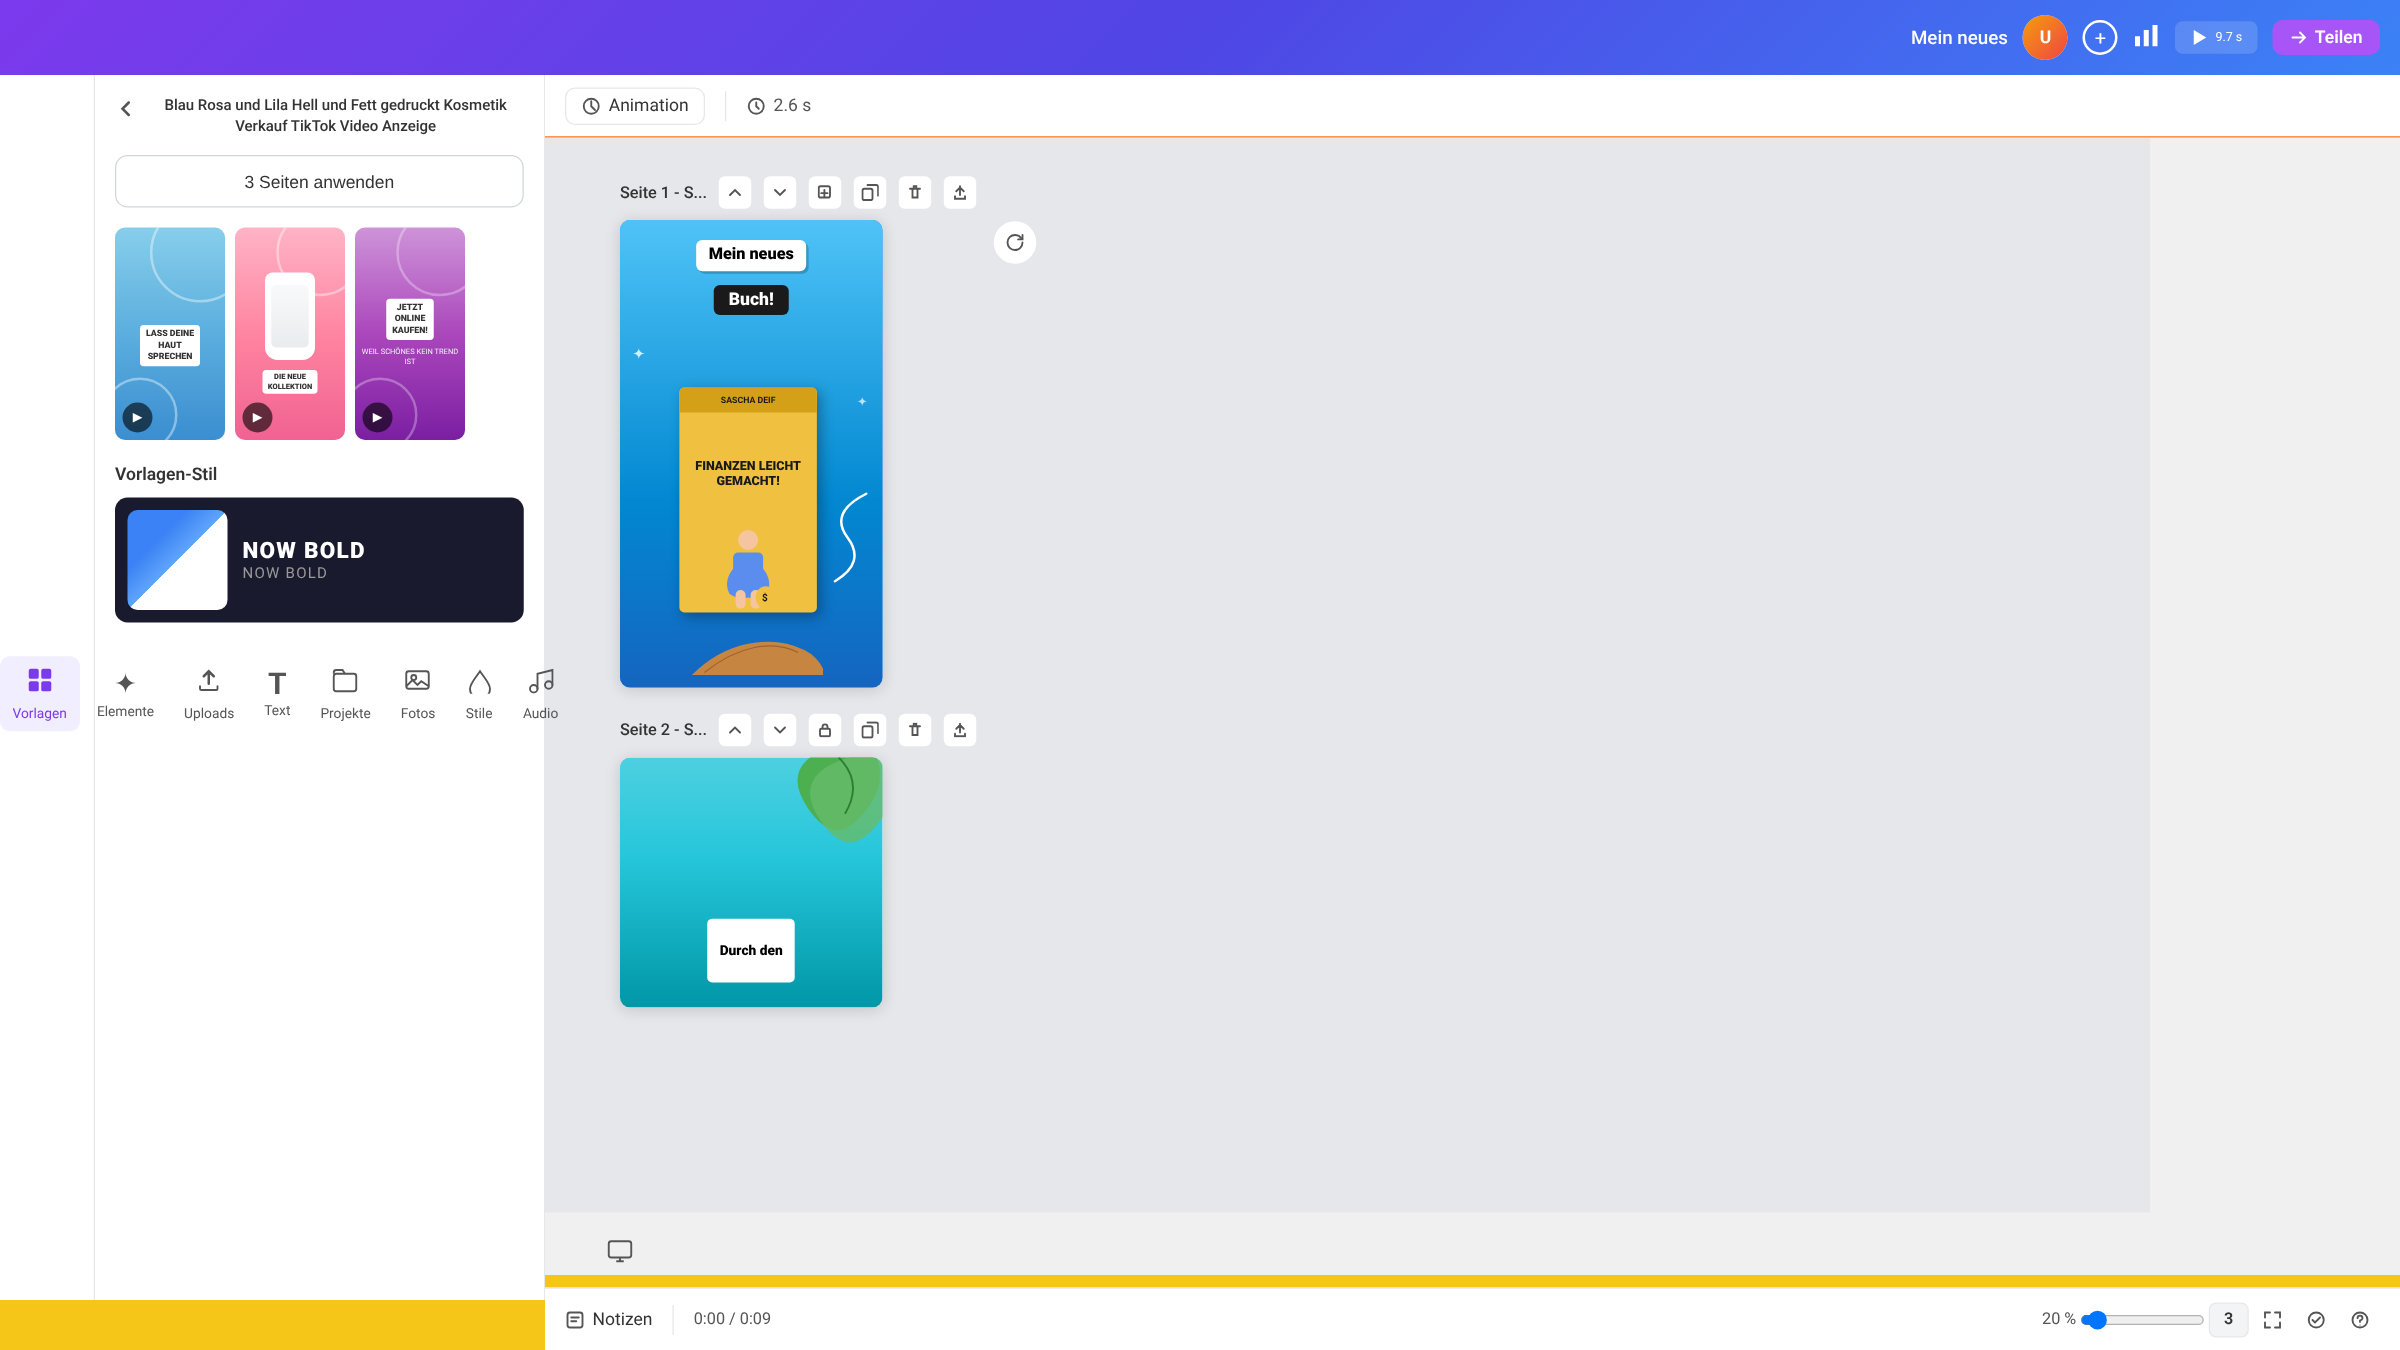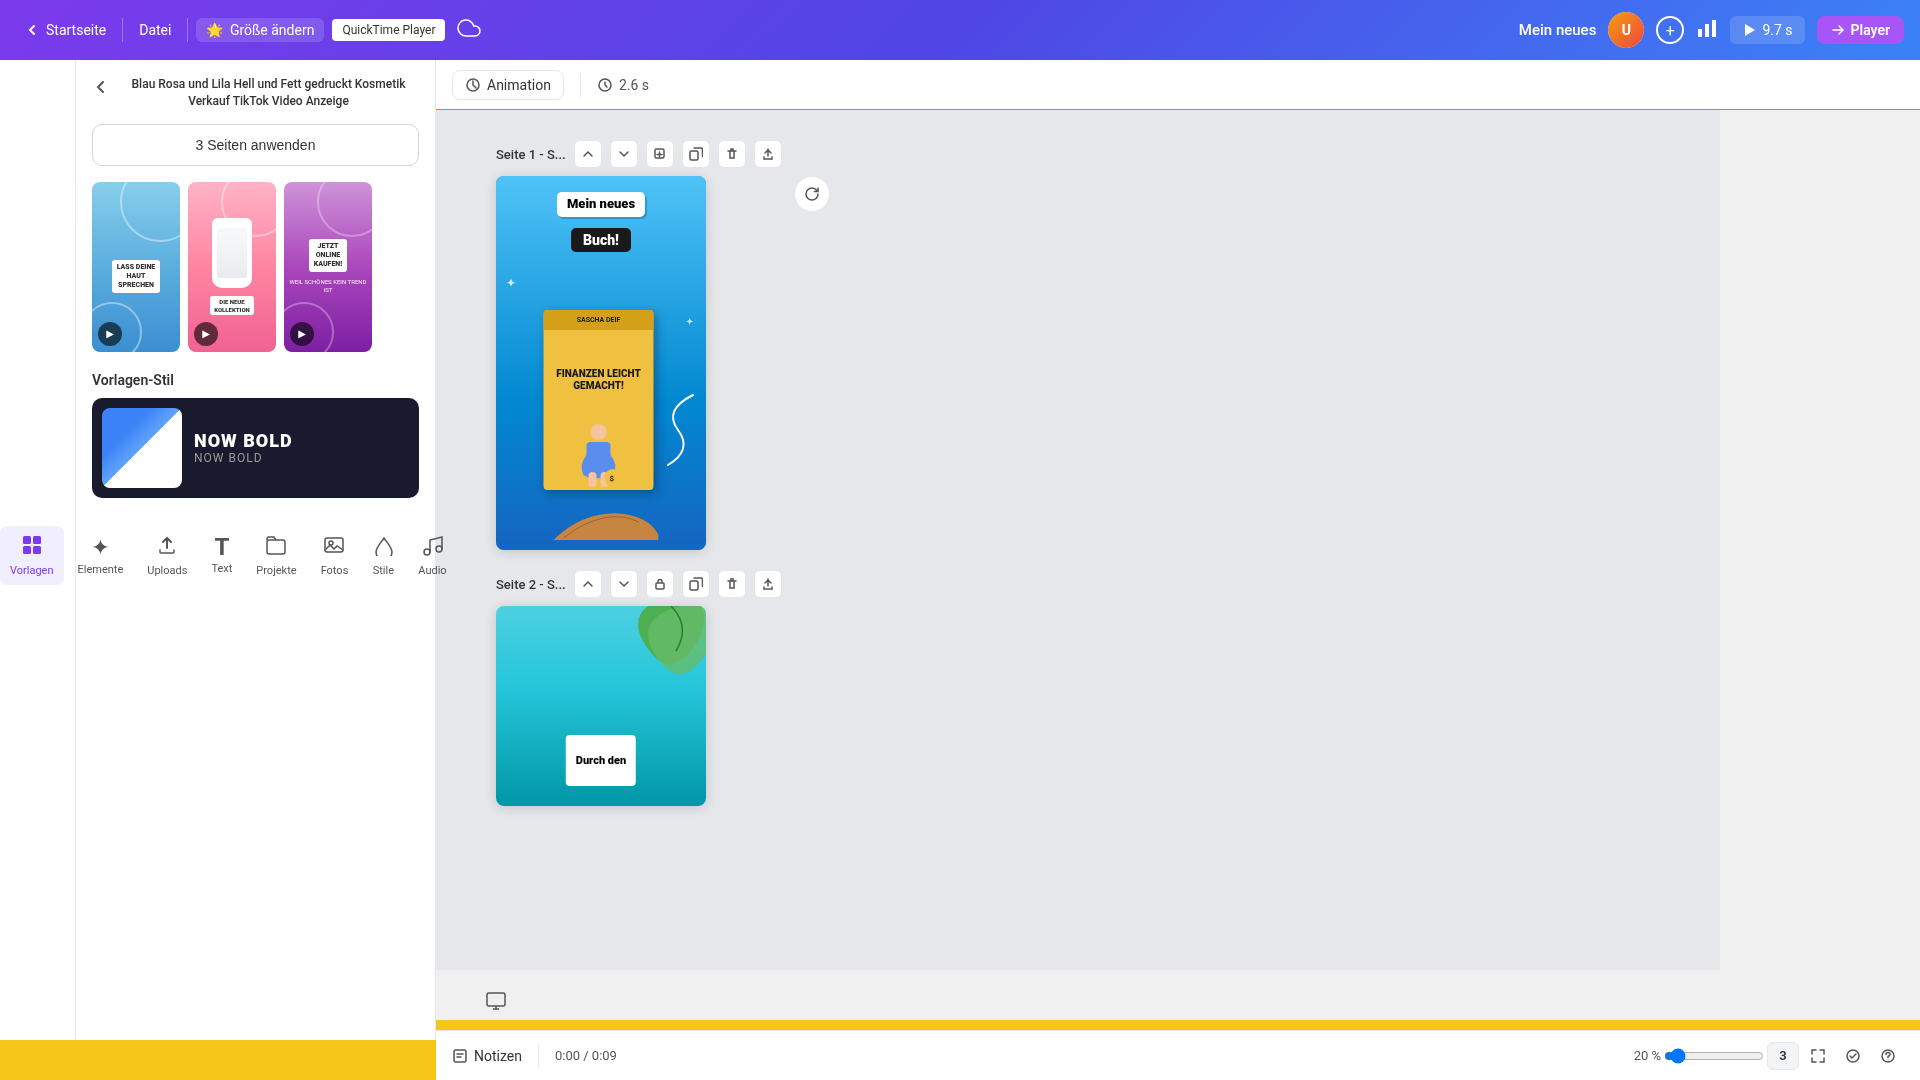--- a/index.html
+++ b/index.html
@@ -17,21 +17,21 @@
     .header-divider { width: 1px; height: 24px; background: rgba(255,255,255,0.3); }
     .header-btn { color: white; font-size: 14px; cursor: pointer; padding: 4px 8px; border-radius: 6px; }
     .header-size-btn { display: flex; align-items: center; gap: 6px; color: white; font-size: 14px; cursor: pointer; background: rgba(255,255,255,0.15); padding: 4px 10px; border-radius: 6px; }
     .quicktime-tooltip { background: white; color: #333; font-size: 12px; padding: 4px 10px; border-radius: 4px; }
     .cloud-btn { color: white; font-size: 20px; cursor: pointer; margin-left: 4px; }
     .header-right { margin-left: auto; display: flex; align-items: center; gap: 12px; }
     .header-title { color: white; font-size: 15px; font-weight: 500; }
     .avatar-btn { width: 36px; height: 36px; border-radius: 50%; background: #ccc; overflow: hidden; cursor: pointer; display: flex; align-items: center; justify-content: center; }
     .add-btn { width: 28px; height: 28px; border-radius: 50%; border: 2px solid white; color: white; display: flex; align-items: center; justify-content: center; cursor: pointer; font-size: 16px; }
     .stats-btn { color: white; cursor: pointer; font-size: 20px; }
-    .play-btn { display: flex; align-items: center; gap: 6px; background: rgba(255,255,255,0.15); color: white; font-size: 14px; padding: 6px 12px; border-radius: 6px; cursor: pointer; }
+    .play-btn { display: flex; align-items: center; gap: 6px; background: rgba(255,255,255,0.15); color: white; font-size: 10px; padding: 6px 12px; border-radius: 6px; cursor: pointer; }
     .share-btn { display: flex; align-items: center; gap: 6px; background: #a855f7; color: white; font-size: 14px; padding: 6px 14px; border-radius: 8px; cursor: pointer; font-weight: 600; }
 
     
     .sidebar { position: absolute; top: 60px; left: 0; width: 76px; height: 980px; background: white; display: flex; flex-direction: row; align-items: center; padding-top: 10px; gap: 4px; z-index: 5; border-right: 1px solid #e5e7eb; }
     .sidebar-item { display: flex; flex-direction: column; align-items: center; gap: 3px; padding: 8px 10px; border-radius: 8px; cursor: pointer; width: 70px; }
     .sidebar-item.active { background: #f0eeff; }
     .sidebar-icon { font-size: 22px; color: #555; }
     .sidebar-item.active .sidebar-icon { color: #7c3aed; }
     .sidebar-label { font-size: 11px; color: #555; text-align: center; }
     .sidebar-item.active .sidebar-label { color: #7c3aed; }
@@ -91,41 +91,20 @@
     .zoom-slider { width: 100px; }
     .bbtn { width: 32px; height: 32px; border-radius: 6px; display: flex; align-items: center; justify-content: center; cursor: pointer; font-size: 16px; color: #555; }
   </style>
 </head>
 <body>
 
 <div class="bg-yellow-top"></div>
 <div class="bg-yellow-bottom"></div>
 
 <div class="header">
-  <div class="header-left">
-    <div class="back-btn">
-      <svg viewBox="0 0 16 16">
-          <path d="M10 12L6 8l4-4" stroke="white" stroke-width="2" fill="none" stroke-linecap="round"></path>
-        </svg>
-      <span>Startseite</span>
-    </div>
-    <div class="header-divider"></div>
-    <div class="header-btn">Datei</div>
-    <div class="header-divider"></div>
-    <div class="header-size-btn">
-      <span>🌟</span>
-      <span>Größe ändern</span>
-    </div>
-    <div class="quicktime-tooltip">QuickTime Player</div>
-    <div class="cloud-btn">
-      <svg width="24" height="24" viewBox="0 0 24 24" fill="none">
-        <path d="M18 10h-1.26A8 8 0 1 0 9 20h9a5 5 0 0 0 0-10z" stroke="white" stroke-width="1.5" fill="none"></path>
-      </svg>
-    </div>
-  </div>
   <div class="header-right">
     <span class="header-title">Mein neues</span>
     <div class="avatar-btn">
       <div style="width:36px;height:36px;border-radius:50%;background:linear-gradient(135deg,#f59e0b,#ef4444);display:flex;align-items:center;justify-content:center;color:white;font-size:14px;font-weight:700;">U</div>
     </div>
     <div class="add-btn">+</div>
     <div class="stats-btn">
       <svg width="22" height="22" viewBox="0 0 22 22">
         <rect x="2" y="12" width="4" height="8" fill="white"></rect>
         <rect x="9" y="7" width="4" height="13" fill="white"></rect>
@@ -135,21 +114,21 @@
     <div class="play-btn">
       <svg width="14" height="14" viewBox="0 0 14 14">
           <polygon points="3,1 13,7 3,13" fill="white"></polygon>
         </svg>
       <span>9.7 s</span>
     </div>
     <div class="share-btn">
       <svg width="14" height="14" viewBox="0 0 14 14">
           <path d="M2 7h10M8 3l4 4-4 4" stroke="white" stroke-width="1.5" fill="none" stroke-linecap="round"></path>
         </svg>
-      <span>Player</span>
+      <span>Teilen</span>
     </div>
   </div>
 </div>
 
 <div class="sidebar">
   <div class="sidebar-item active">
     <div class="sidebar-icon">
       <svg width="22" height="22" viewBox="0 0 22 22">
         <rect x="2" y="2" width="8" height="8" rx="1.5" fill="#7c3aed"></rect>
         <rect x="12" y="2" width="8" height="8" rx="1.5" fill="#7c3aed"></rect>

